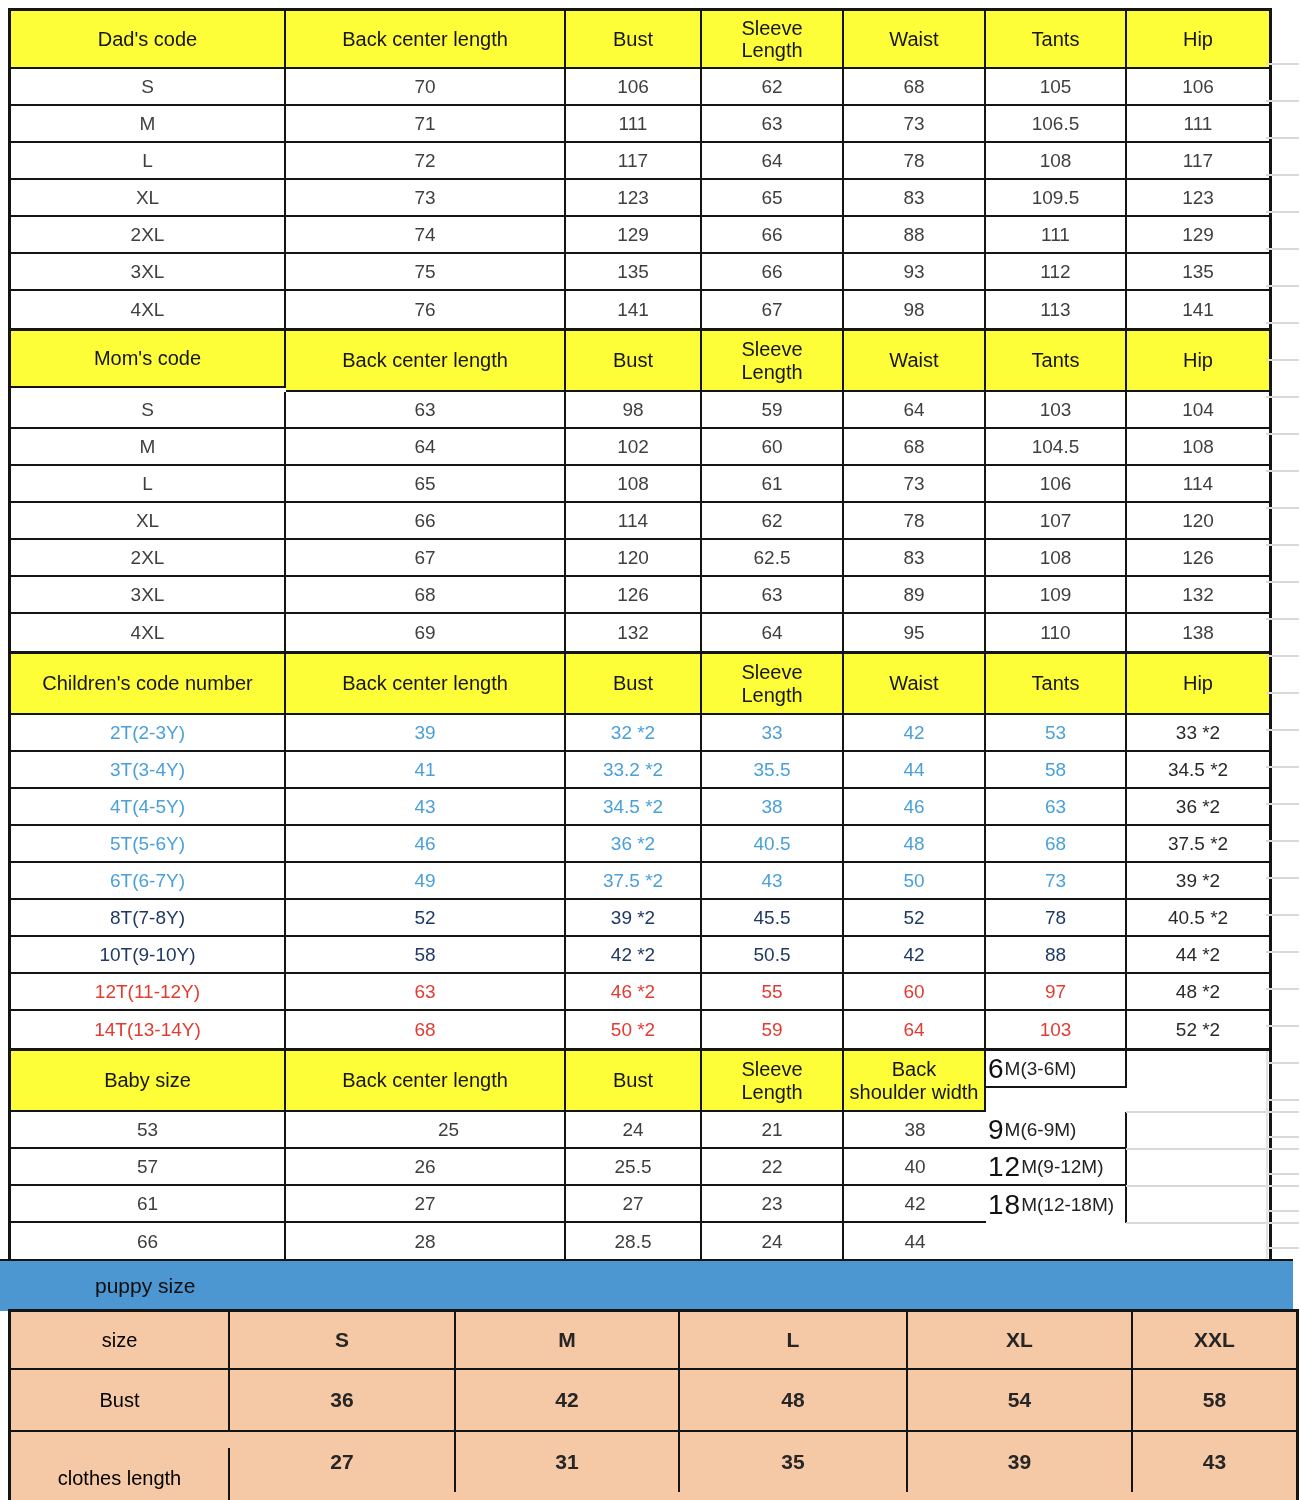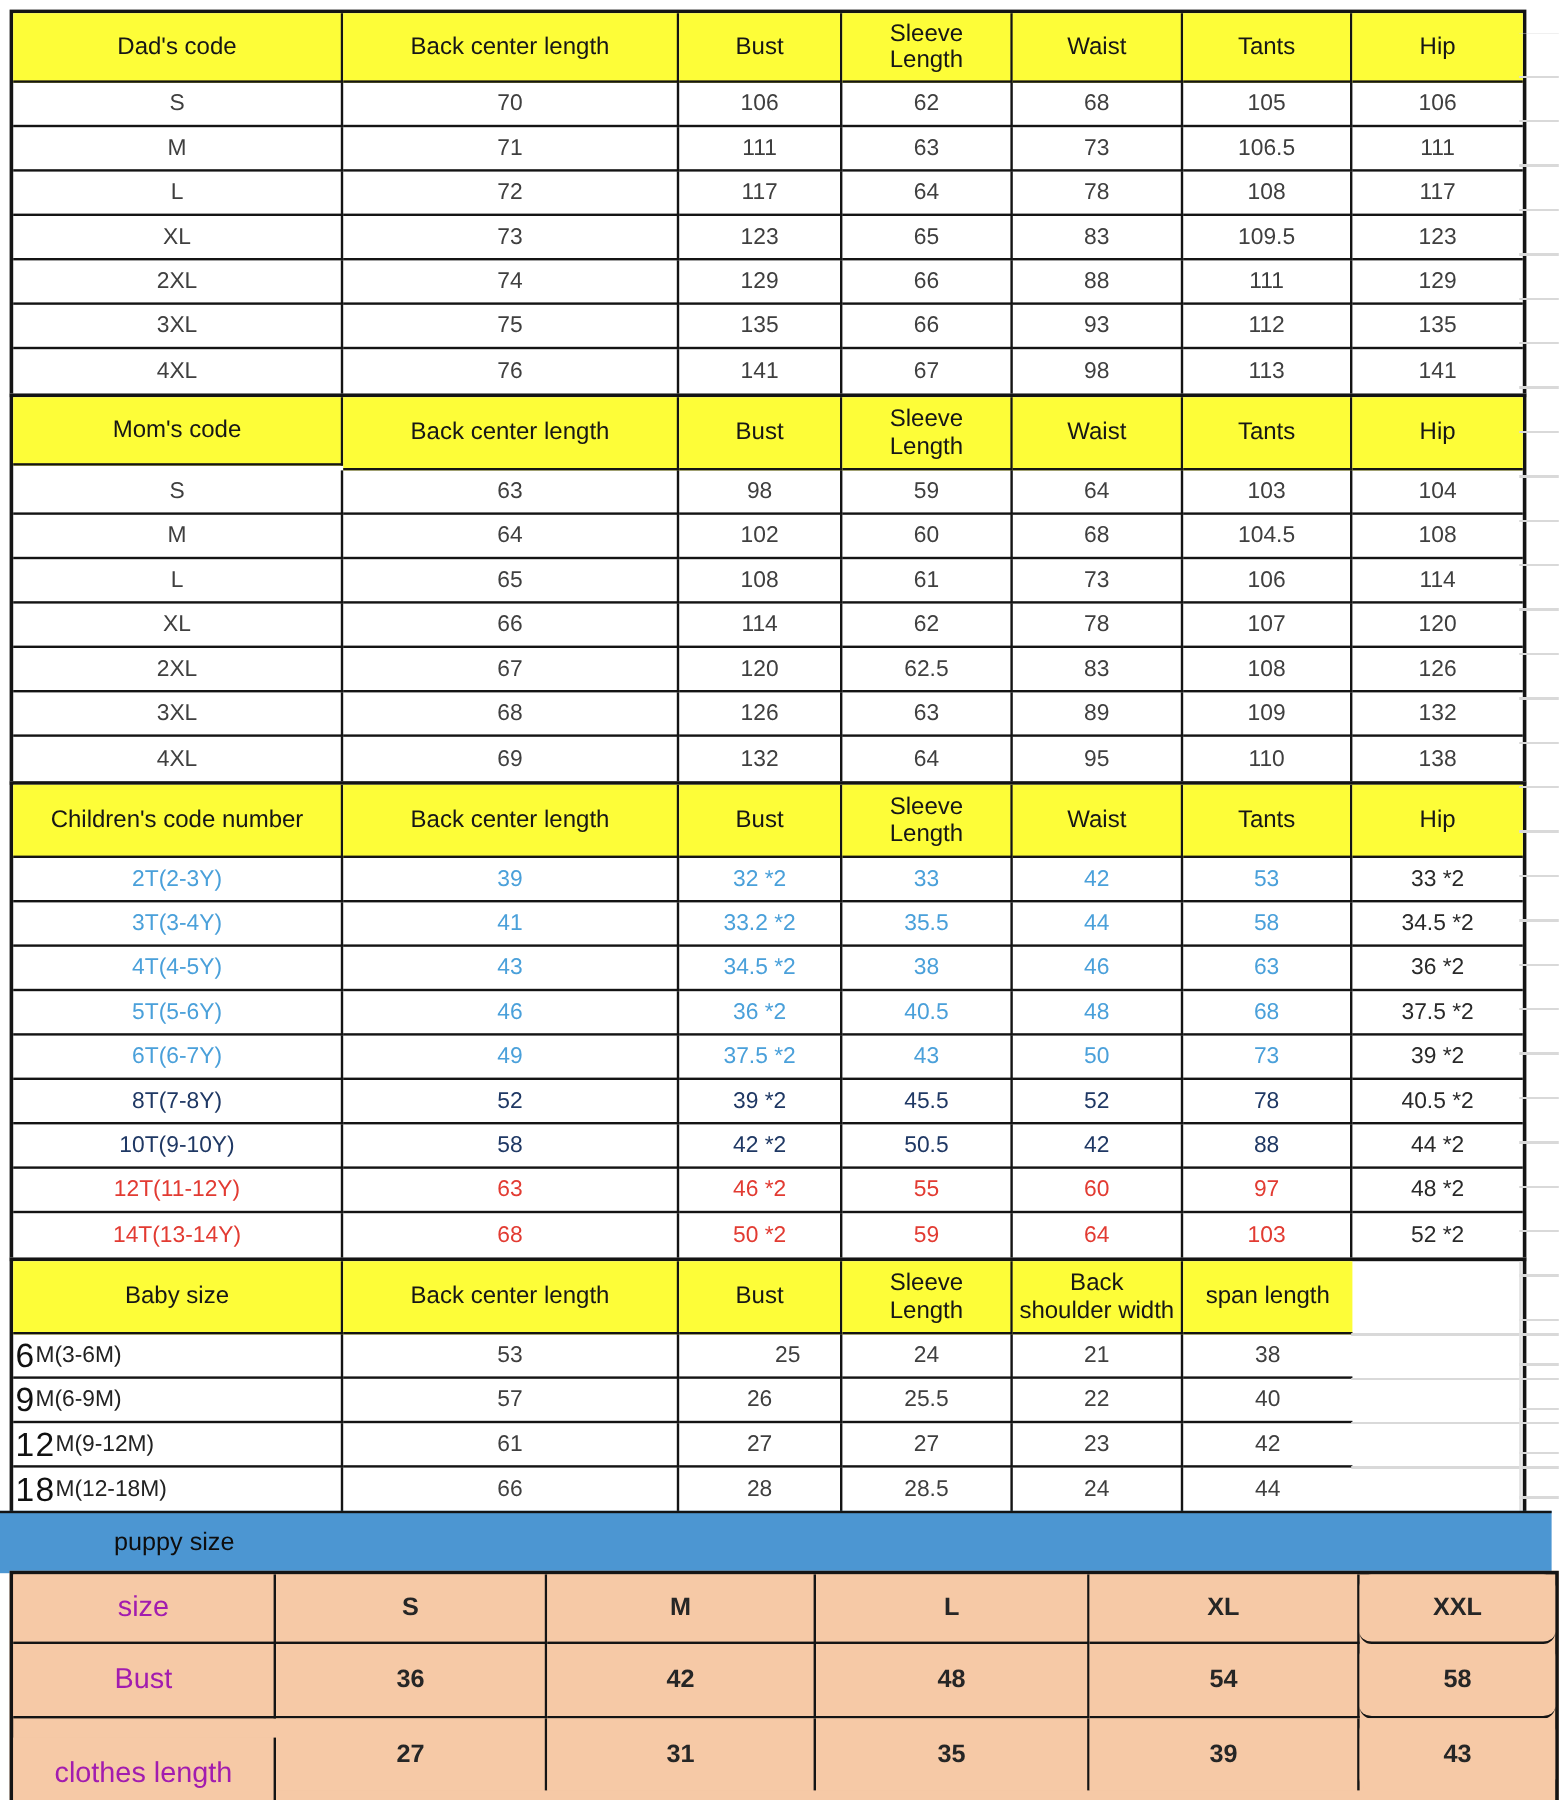--- a/index.html
+++ b/index.html
@@ -37,24 +37,24 @@
     position:absolute;left:0;top:1259px;width:1293px;height:50px;background:#4c96d2;
     display:flex;align-items:center;border-top:2px solid #141414;
   }
   .band span{margin-left:95px;font-size:21px;color:#0e0e0e;}
   .puppy{
     position:absolute;left:8px;top:1309px;display:grid;border:3px solid #141414;background:#f6c9a6;
   }
   .pcell{
     box-sizing:border-box;display:flex;align-items:center;justify-content:center;
     border-right:2px solid #141414;border-bottom:2px solid #141414;
-    background:#f6c9a6;color:#a21caf;font-size:24px;
+    background:#f6c9a6;color:#000000;font-size:20px;
   }
   .pcell.bold{font-weight:bold;font-size:21px;color:#262626;}
-  .pcell.lastcol{border-right:none;border-radius:10px;}
+  .pcell.lastcol{border-right:none;}
   .pcell.lastrow{border-bottom:none;}
 </style>
 </head>
 <body>
 
 <div class="sheet">
   <div class="tables" id="tables">
       <div class="tbl" style="grid-template-columns: 275px 280px 136px 142px 142px 141px 142px;">
         <div class="cell head" style="height: 58px;">Dad's code</div>
         <div class="cell head" style="height: 58px;">Back center length</div>
@@ -247,21 +247,20 @@
         <div class="cell lastcol lastrow" style="height: 37px; color: rgb(42, 42, 42);">52 *2</div>
       </div>
       <div class="tbl" style="grid-template-columns: 275px 280px 136px 142px 142px 141px;">
         <div class="cell head" style="height: 61px;">Baby size</div>
         <div class="cell head" style="height: 61px;">Back center length</div>
         <div class="cell head" style="height: 61px;">Bust</div>
         <div class="cell head" style="height: 61px;">Sleeve
 Length</div>
         <div class="cell head" style="height: 61px;">Back
 shoulder width</div>
-        <div class="cell head lastcol" style="height: 61px;">span length</div>
         <div class="cell babylabel" style="height: 37px;">
           <span class="big">6</span>
           <span class="rest">M(3-6M)</span>
         </div>
         <div class="cell" style="height: 37px;">53</div>
         <div class="cell" style="height: 37px; padding-left: 47px;">25</div>
         <div class="cell" style="height: 37px;">24</div>
         <div class="cell" style="height: 37px;">21</div>
         <div class="cell lastcol" style="height: 37px;">38</div>
         <div class="cell babylabel" style="height: 37px;">

